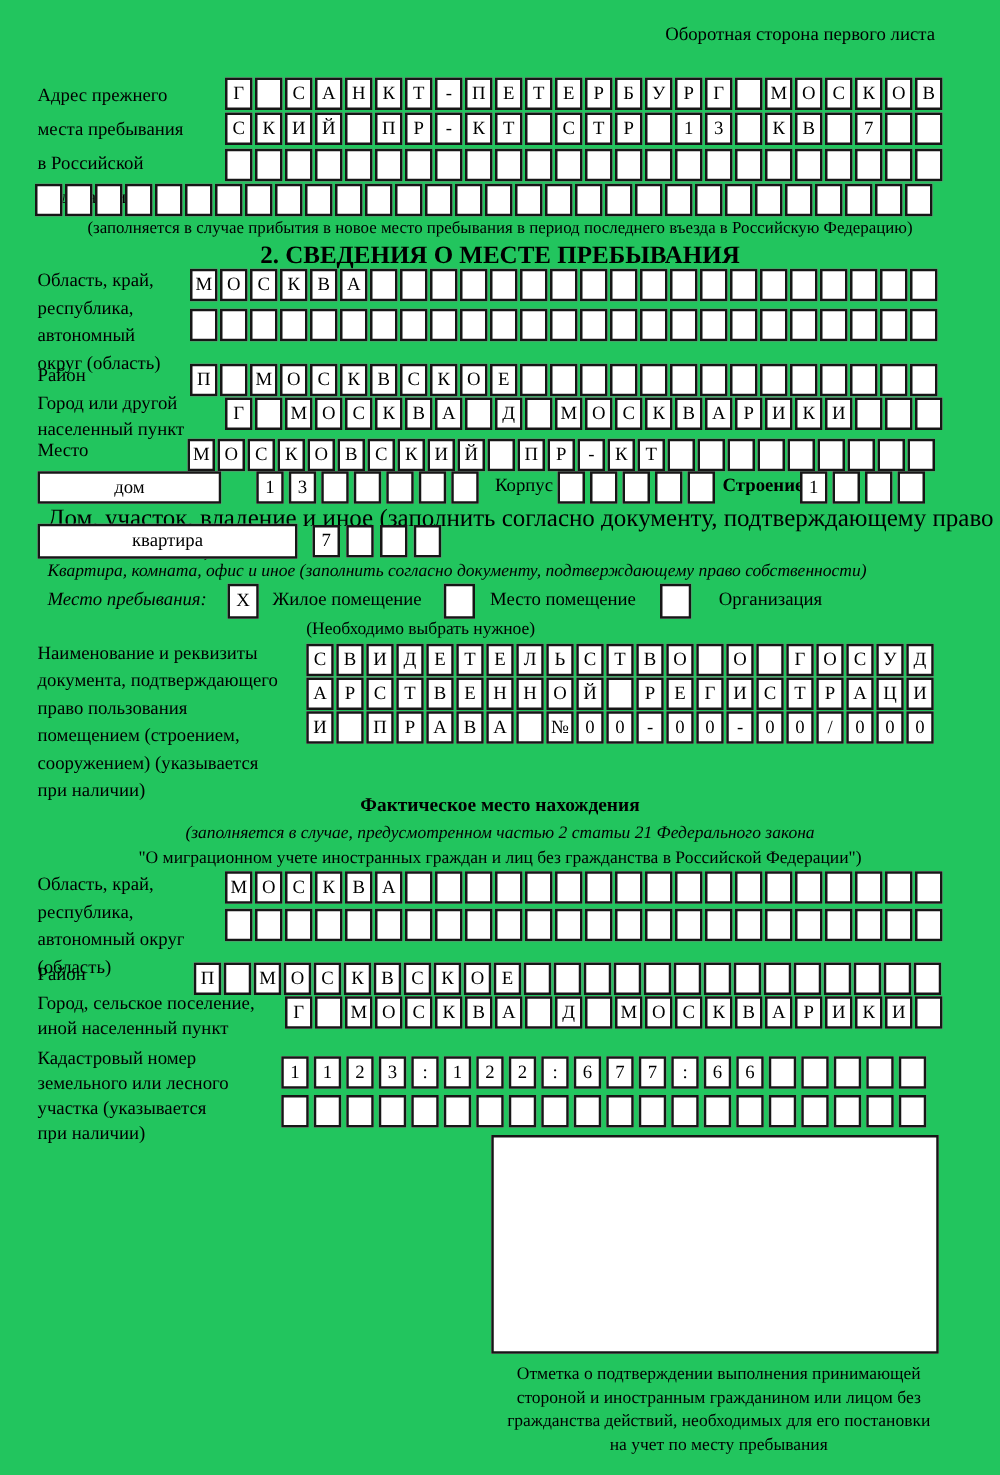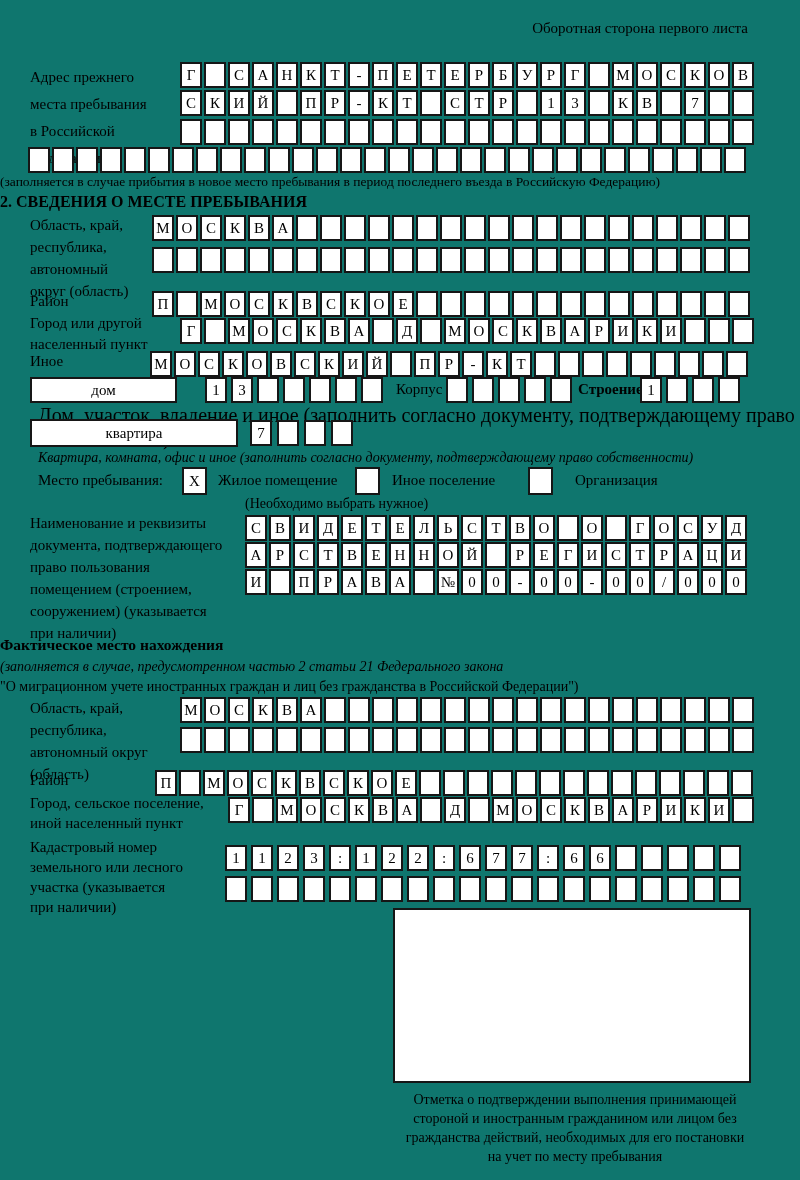--- a/index.html
+++ b/index.html
@@ -1,26 +1,26 @@
 <!DOCTYPE html>
 <html><head>
 <meta charset="utf-8">
 <style>
   html,body{margin:0;padding:0;background:#fff;}
-  .page{position:relative;width:800px;height:1180px;background:#0f766e;
+  .page{position:relative;width:800px;height:1180px;background:#22c55e;
         font-family:"Liberation Serif",serif;color:#000;overflow:hidden;}
   .row{position:absolute;display:flex;gap:2px;}
   .row.g4{gap:4px;}
   .row.g5{gap:5px;}
   .cell{box-sizing:border-box;width:22px;height:26px;border:2px solid #161616;
         display:flex;align-items:center;justify-content:center;
         font-size:15px;line-height:1;background:#fff;}
   .lbl{position:absolute;font-size:15px;line-height:22px;white-space:pre-line;}
   .note{position:absolute;font-size:13.5px;}
-  .center{left:0;width:800px;text-align:left;}
+  .center{left:0;width:800px;text-align:center;}
   .bold{font-weight:bold;}
   .longbox{position:absolute;box-sizing:border-box;border:2px solid #161616;
            display:flex;align-items:center;justify-content:center;font-size:15px;background:#fff;}
   .checkbox{position:absolute;box-sizing:border-box;width:25px;height:28px;border:2px solid #161616;
             display:flex;align-items:center;justify-content:center;font-size:15px;background:#fff;}
   .inline-lbl{position:absolute;font-size:15px;}
   .bigbox{position:absolute;box-sizing:border-box;border:2px solid #161616;background:#fff;}
   .caption{position:absolute;font-size:14px;line-height:19px;text-align:center;white-space:pre-line;}
 </style>
 </head>
@@ -139,21 +139,21 @@
       <span class="cell"></span>
       <span class="cell"></span>
       <span class="cell"></span>
       <span class="cell"></span>
       <span class="cell"></span>
       <span class="cell"></span>
       <span class="cell"></span>
     </div>
   <div class="note center" style="top:174px;">(заполняется в случае прибытия в новое место пребывания в период последнего въезда в Российскую Федерацию)</div>
 
-  <div class="note center bold" style="top:193px;font-size:16px;">2. СВЕДЕНИЯ О МЕСТЕ ПРЕБЫВАНИЯ</div>
+  <div class="note center bold" style="top:193px;font-size:20px;">2. СВЕДЕНИЯ О МЕСТЕ ПРЕБЫВАНИЯ</div>
 
   <div class="lbl" style="left:30px;top:214px;">Область, край,
 республика,
 автономный
 округ (область)</div>
   <div class="row" style="left:152px;top:215px;">
       <span class="cell">М</span>
       <span class="cell">О</span>
       <span class="cell">С</span>
       <span class="cell">К</span>
@@ -258,21 +258,21 @@
       <span class="cell">А</span>
       <span class="cell">Р</span>
       <span class="cell">И</span>
       <span class="cell">К</span>
       <span class="cell">И</span>
       <span class="cell"></span>
       <span class="cell"></span>
       <span class="cell"></span>
     </div>
 
-  <div class="inline-lbl" style="left:30px;top:353px;">Иное</div>
+  <div class="inline-lbl" style="left:30px;top:353px;">Место</div>
   <div class="row" style="left:150px;top:351px;">
       <span class="cell">М</span>
       <span class="cell">О</span>
       <span class="cell">С</span>
       <span class="cell">К</span>
       <span class="cell">О</span>
       <span class="cell">В</span>
       <span class="cell">С</span>
       <span class="cell">К</span>
       <span class="cell">И</span>
@@ -323,25 +323,25 @@
 
   <div class="longbox" style="left:30px;top:419px;width:208px;height:28px;">квартира</div>
   <div class="row g5" style="left:250px;top:420px;">
       <span class="cell">7</span>
       <span class="cell"></span>
       <span class="cell"></span>
       <span class="cell"></span>
     </div>
   <div class="note" style="left:38px;top:450px;font-size:14px;font-style:italic;">Квартира, комната, офис и иное (заполнить согласно документу, подтверждающему право собственности)</div>
 
-  <div class="inline-lbl" style="left:38px;top:472px;">Место пребывания:</div>
+  <div class="inline-lbl" style="left:38px;top:472px;font-style:italic;">Место пребывания:</div>
   <div class="checkbox" style="left:182px;top:467px;">X</div>
   <div class="inline-lbl" style="left:218px;top:472px;">Жилое помещение</div>
   <div class="checkbox" style="left:355px;top:467px;"></div>
-  <div class="inline-lbl" style="left:392px;top:472px;">Иное поселение</div>
+  <div class="inline-lbl" style="left:392px;top:472px;">Место помещение</div>
   <div class="checkbox" style="left:528px;top:467px;"></div>
   <div class="inline-lbl" style="left:575px;top:472px;">Организация</div>
   <div class="note" style="left:245px;top:496px;font-size:14px;">(Необходимо выбрать нужное)</div>
 
   <div class="lbl" style="left:30px;top:512px;">Наименование и реквизиты
 документа, подтверждающего
 право пользования
 помещением (строением,
 сооружением) (указывается
 при наличии)</div>

